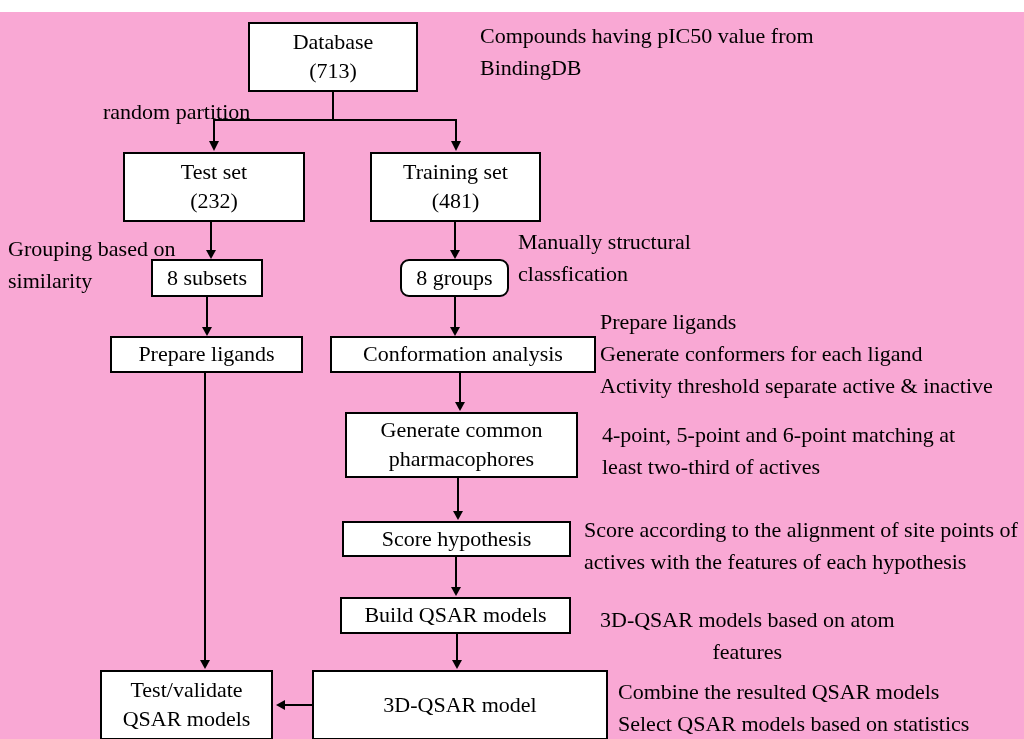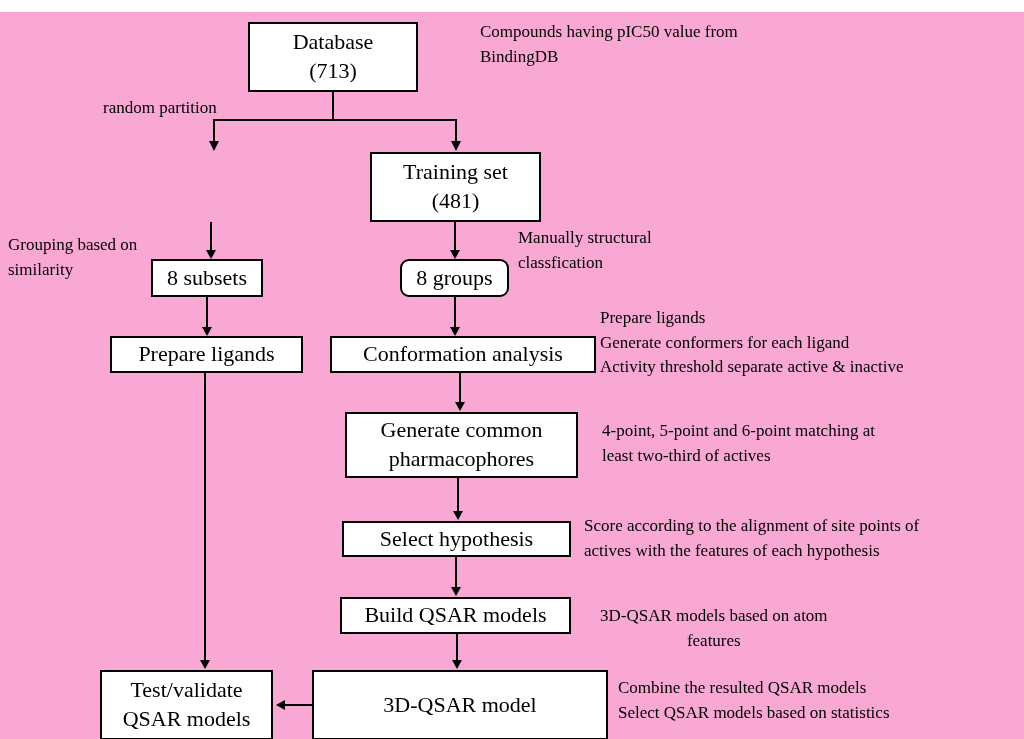--- a/index.html
+++ b/index.html
@@ -39,21 +39,21 @@
     flex-direction: column;
     align-items: center;
     justify-content: center;
     text-align: center;
     font-size: 22px;
     line-height: 1.3;
     white-space: nowrap;
   }
   .ann {
     position: absolute;
-    font-size: 17px;
+    font-size: 22px;
     line-height: 1.45;
     white-space: nowrap;
     text-align: left;
   }
 </style>
 </head>
 <body>
 
 <div class="canvas">
 
@@ -109,20 +109,24 @@
       <path d="M312 693 H285"></path>
       <polygon points="285,688 285,698 276,693"></polygon>
     </g>
   </svg>
 
   <div class="node" style="left:248px; top:10px; width:170px; height:70px;">
     <div>Database</div>
     <div>(713)</div>
   </div>
 
+  <div class="node" style="left:123px; top:140px; width:182px; height:70px;">
+    <div>Test set</div>
+    <div>(232)</div>
+  </div>
 
   <div class="node" style="left:370px; top:140px; width:171px; height:70px;">
     <div>Training set</div>
     <div>(481)</div>
   </div>
 
   <div class="node" style="left:151px; top:247px; width:112px; height:38px;">
     <div>8 subsets</div>
   </div>
 
@@ -137,21 +141,21 @@
   <div class="node" style="left:345px; top:400px; width:233px; height:66px;">
     <div>Generate common</div>
     <div>pharmacophores</div>
   </div>
 
   <div class="node" style="left:330px; top:324px; width:266px; height:37px;">
     <div>Conformation analysis</div>
   </div>
 
   <div class="node" style="left:342px; top:509px; width:229px; height:36px;">
-    <div>Select  hypothesis</div>
+    <div>Score  hypothesis</div>
   </div>
 
   <div class="node" style="left:340px; top:585px; width:231px; height:37px;">
     <div>Build QSAR models</div>
   </div>
 
   <div class="node" style="left:312px; top:658px; width:296px; height:70px;">
     <div>3D-QSAR model</div>
   </div>
 

